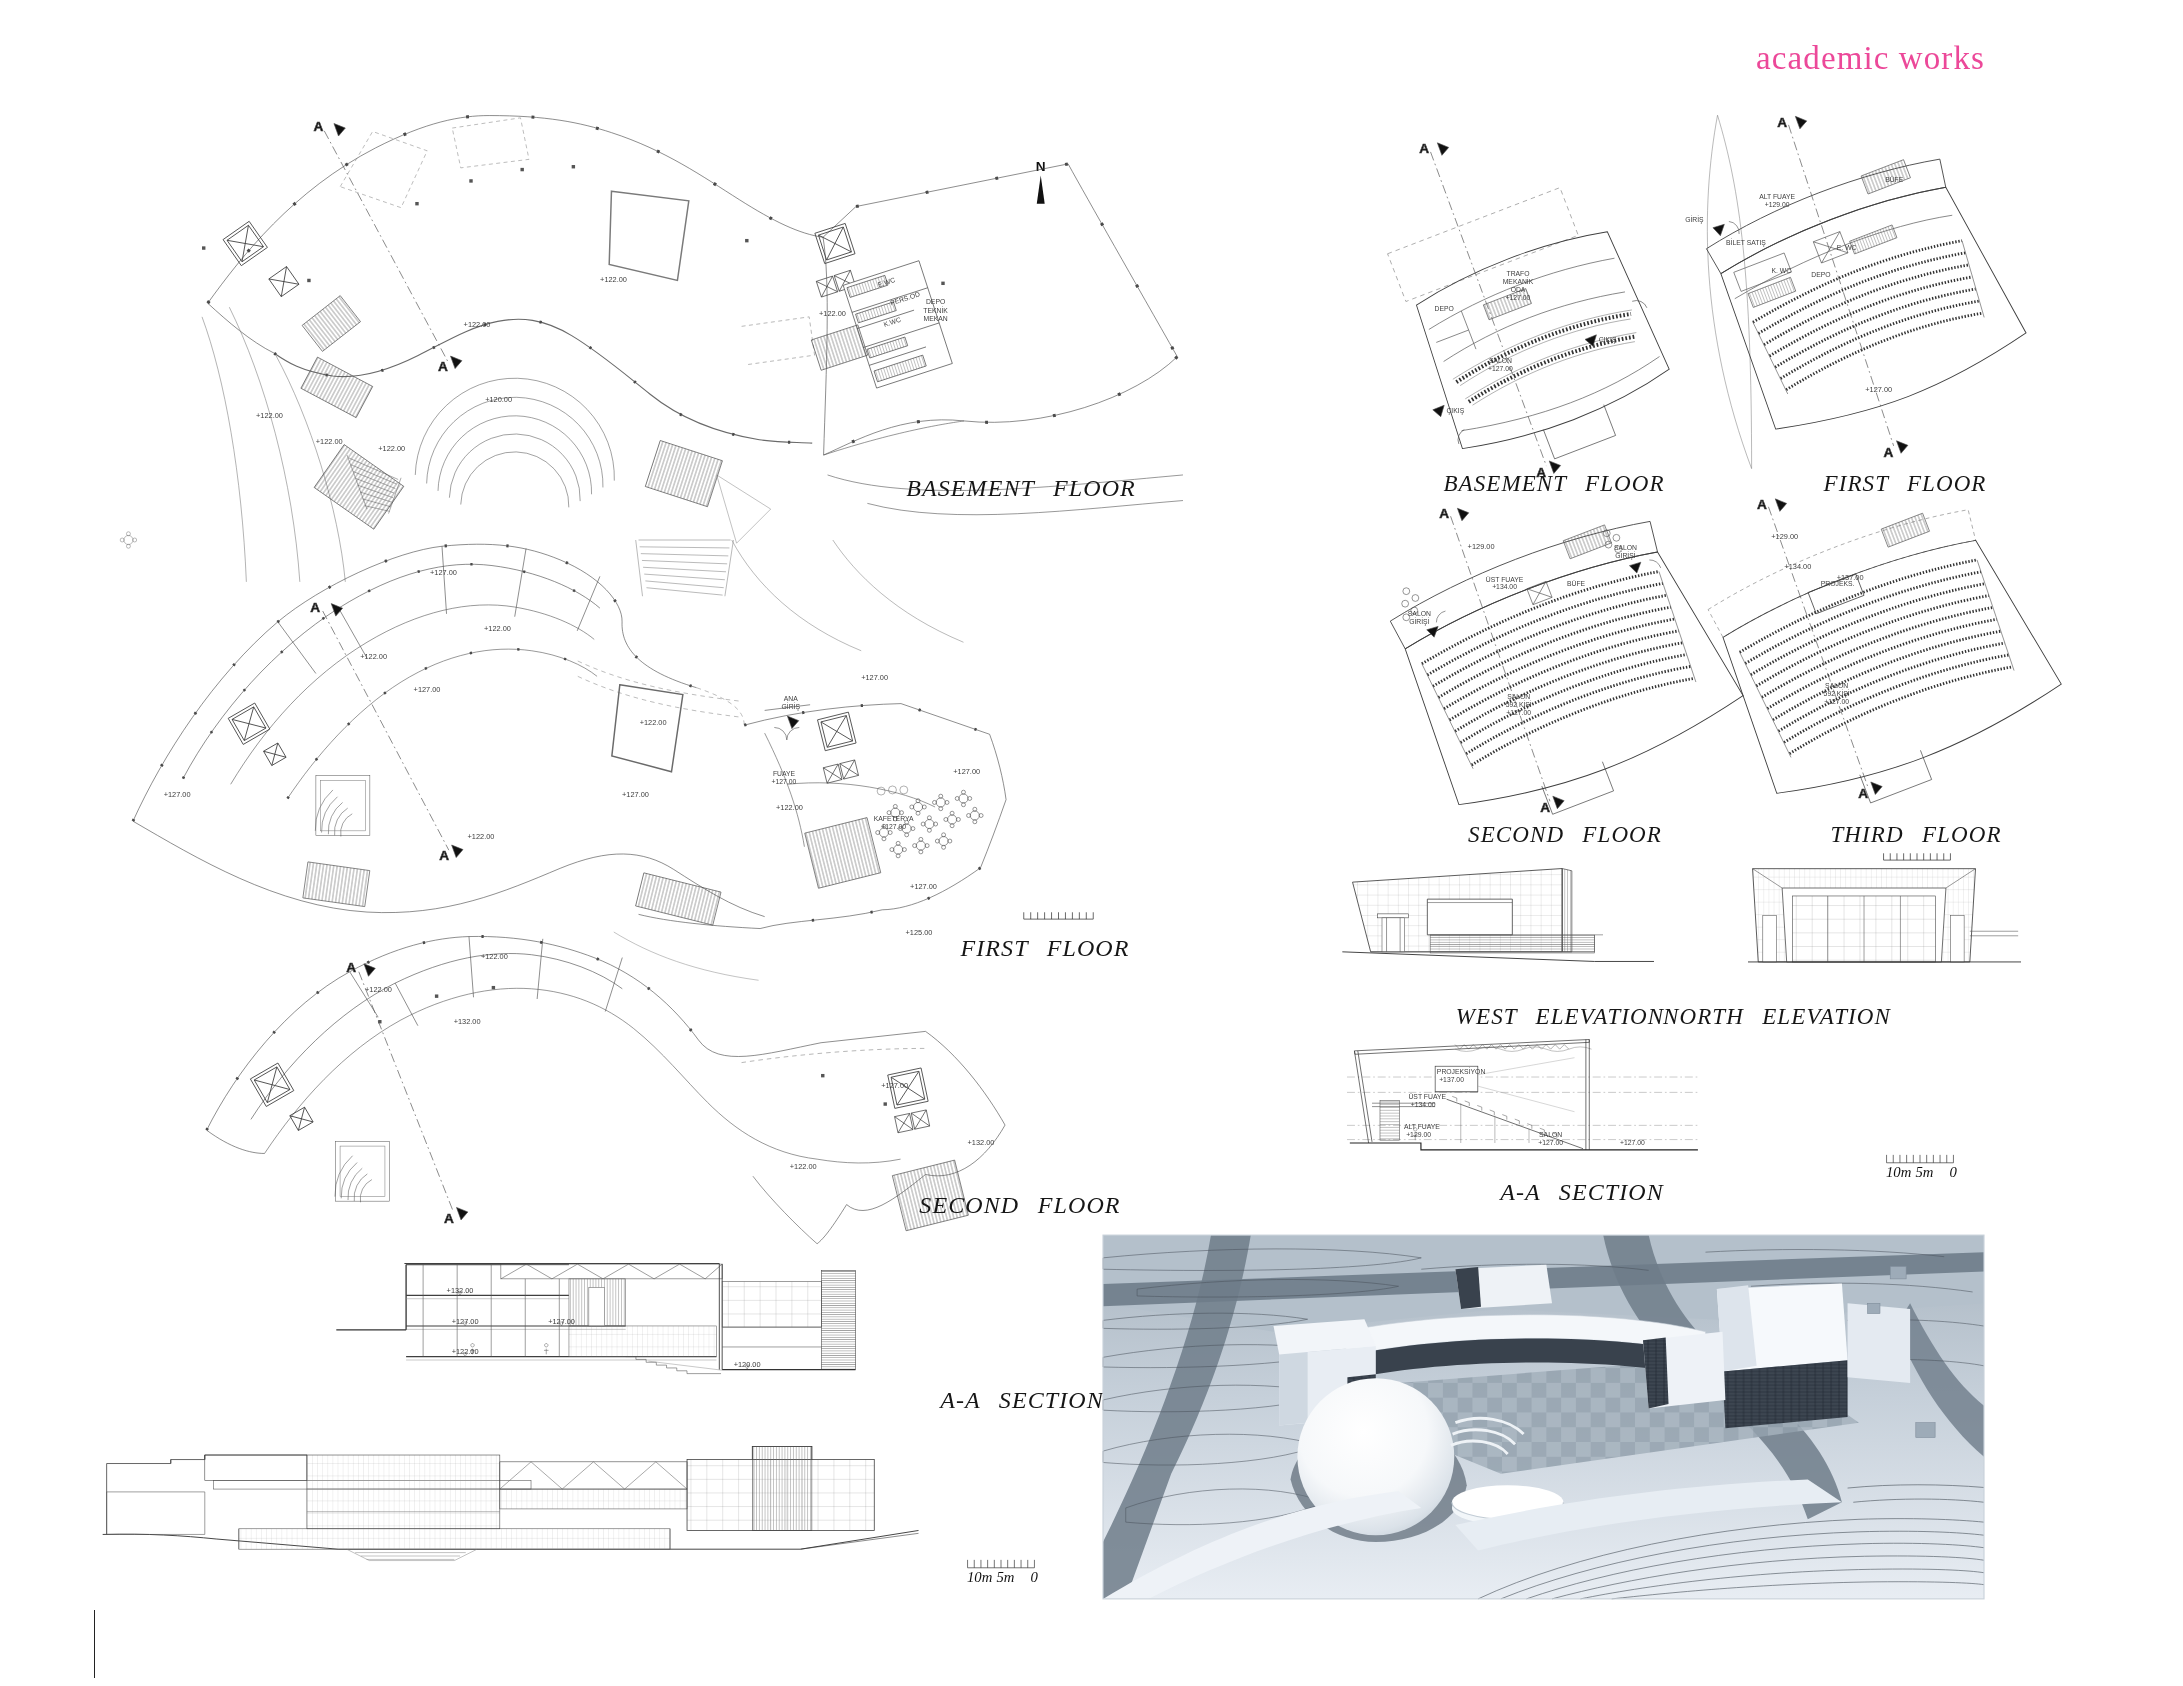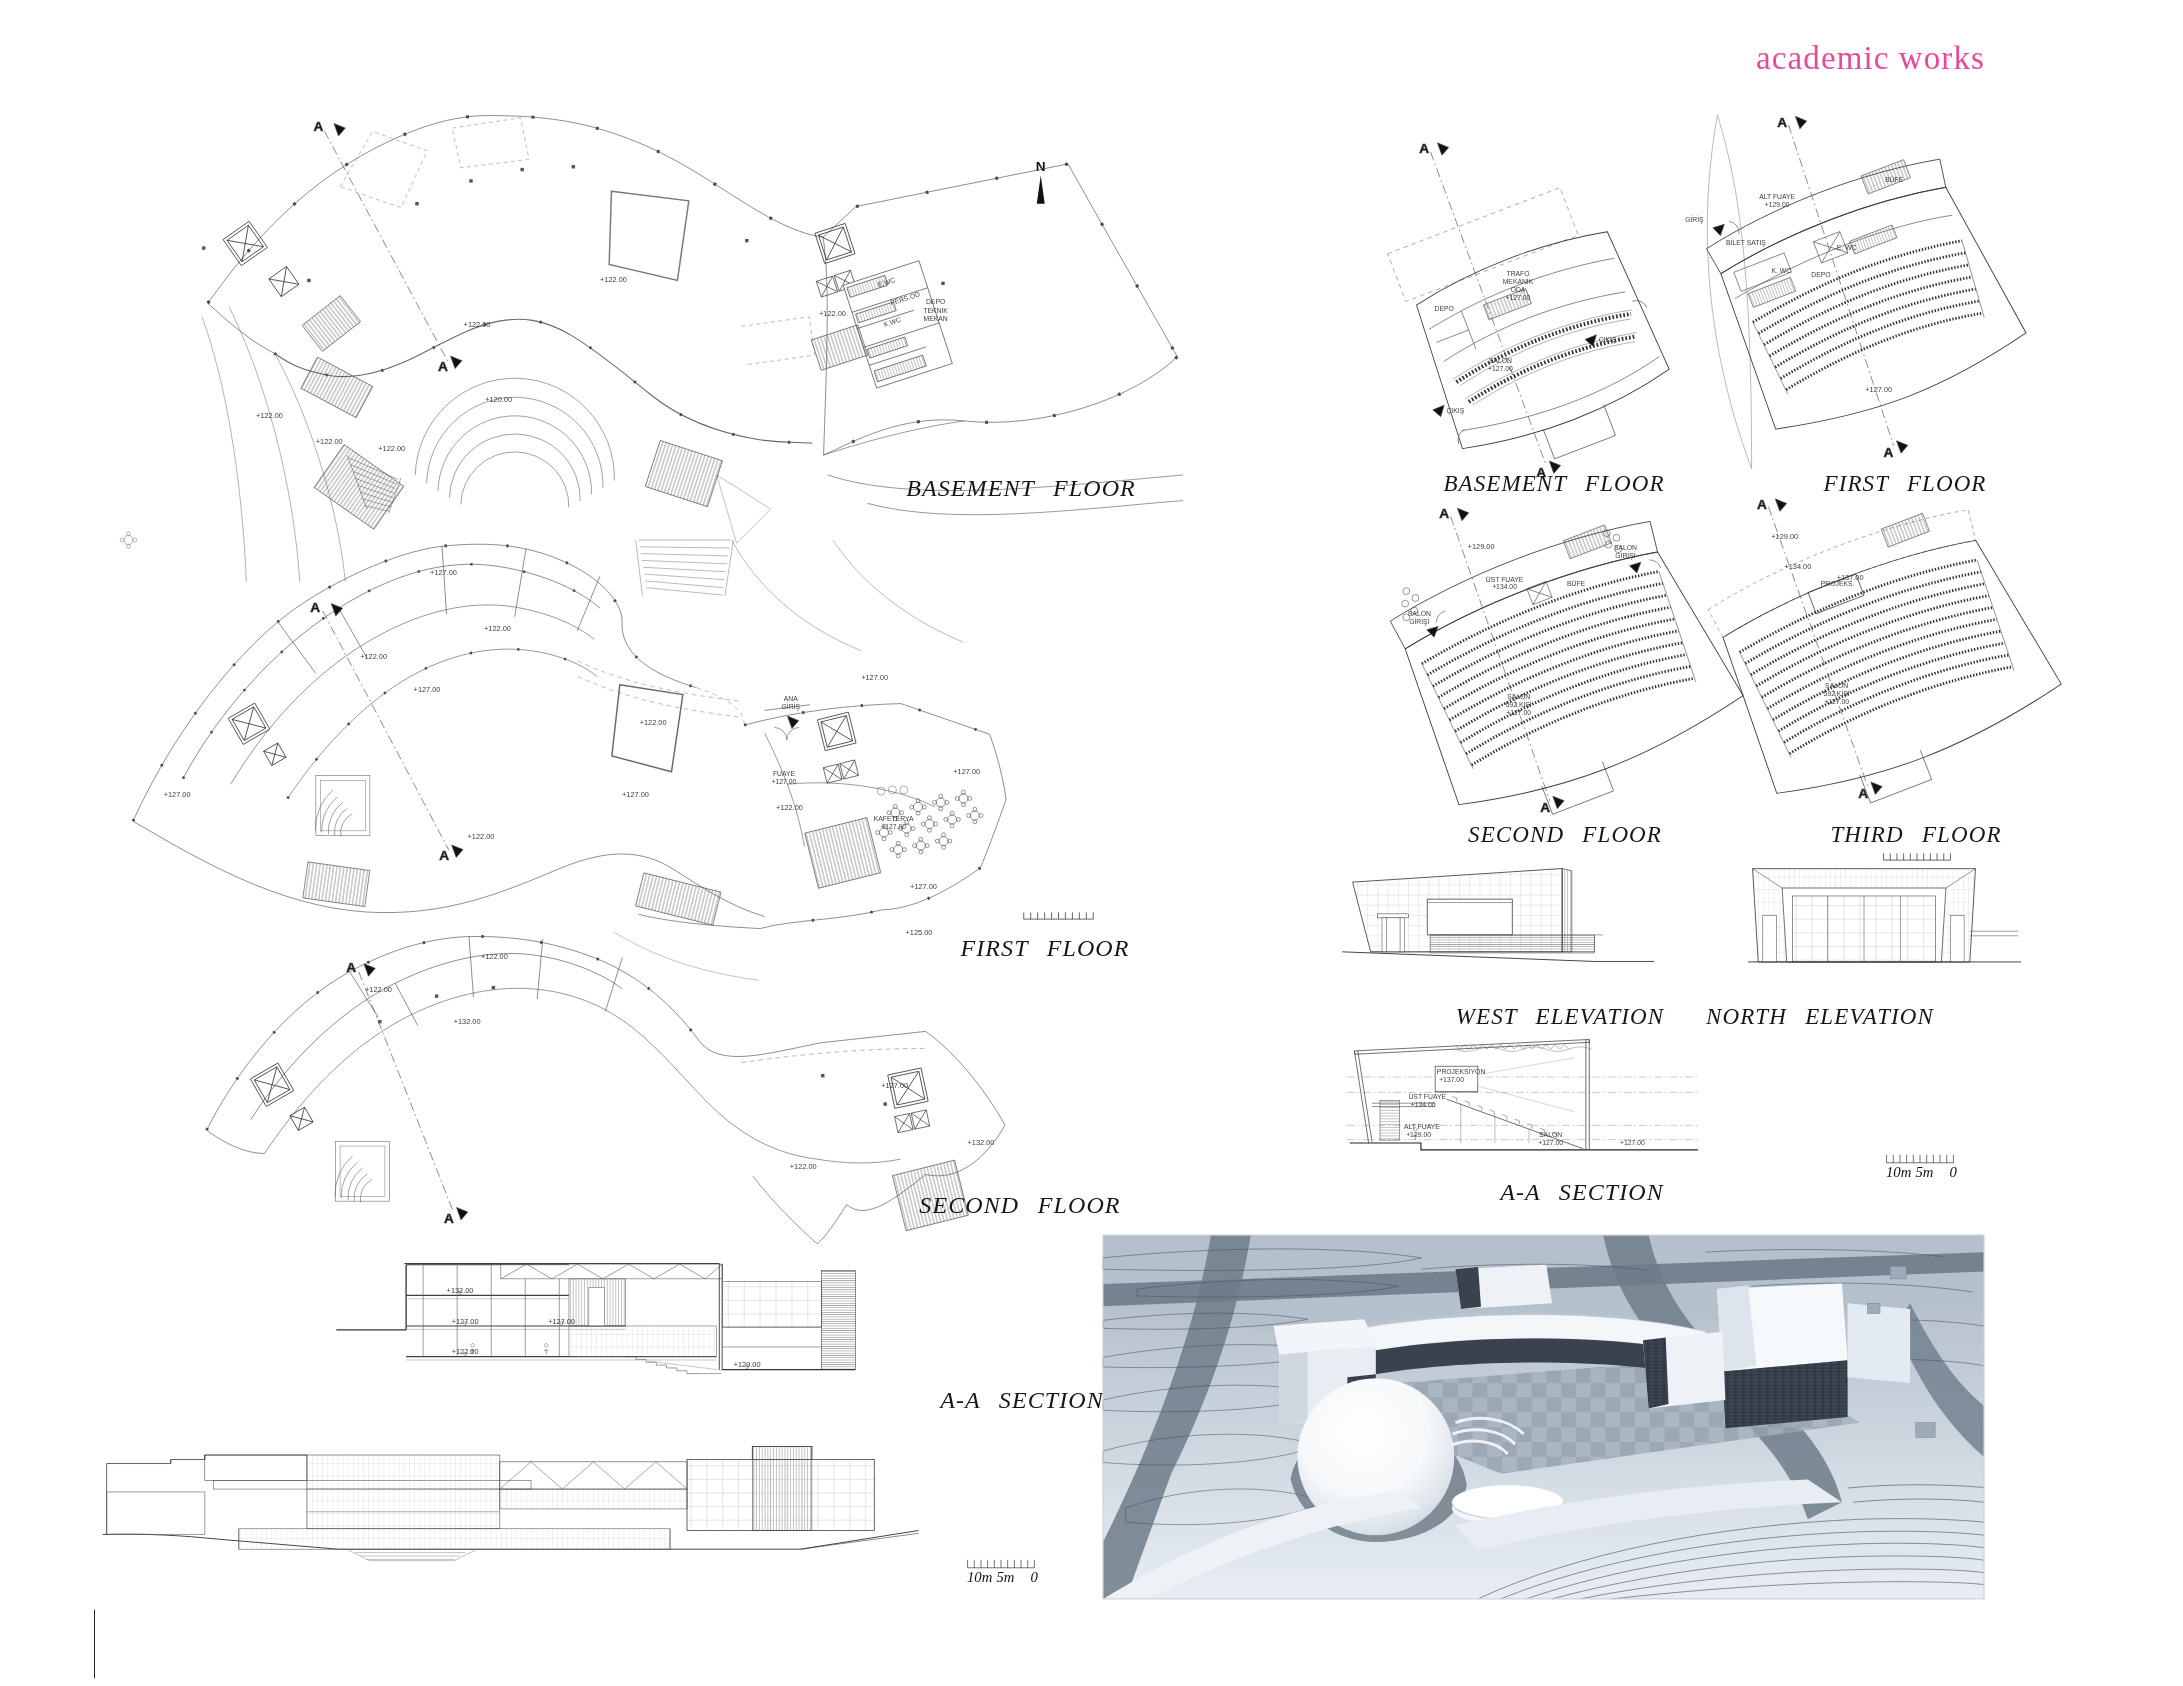--- a/index.html
+++ b/index.html
@@ -789,21 +789,21 @@
   <rect x="78" y="56" width="252" height="116" fill="url(#grid28)" stroke="#3f3f3f"></rect>
   <path d="M140,56 V172 M204,56 V172 M268,56 V172" stroke="#555"></path>
 
   <rect x="26" y="90" width="24" height="82" fill="#fff" stroke="#555"></rect>
   <rect x="356" y="90" width="24" height="82" fill="#fff" stroke="#555"></rect>
 
   <path d="M390,118 H475 M390,126 H475" stroke="#555"></path>
 
   <path d="M0,172 H480" stroke="#333" stroke-width="1.6"></path>
 </svg>
-<div class="title" style="left:1820px;top:1017px;font-size:23px;">NORTH ELEVATION</div>
+<div class="title" style="left:1777px;top:1017px;font-size:23px;">NORTH ELEVATION</div>
 
 <svg style="left:1347px;top:1032px;" width="364" height="131" viewBox="0 0 640 230" fill="none" stroke="#4a4a4a" stroke-width="1">
 
   <g stroke="#999" stroke-width="0.9" stroke-dasharray="14 5 3 5">
     <path d="M0,79 H617"></path>
     <path d="M0,106 H617"></path>
     <path d="M0,164 H617"></path>
     <path d="M0,189 H617"></path>
   </g>
 

